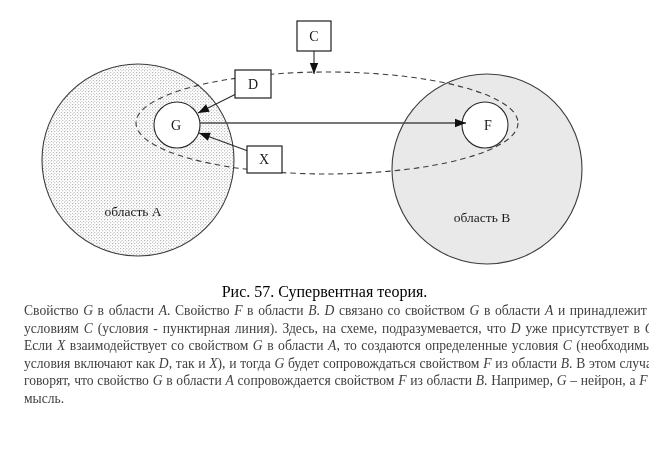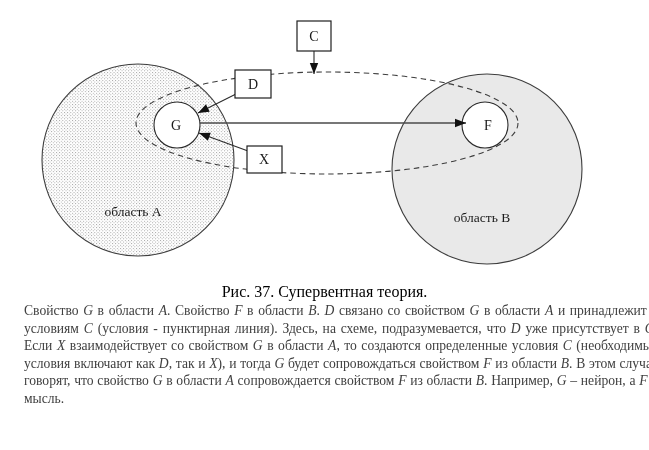--- a/index.html
+++ b/index.html
@@ -90,17 +90,17 @@
     <text x="314" y="41" text-anchor="middle" class="node-letter">C</text>
     <text x="253" y="89" text-anchor="middle" class="node-letter">D</text>
     <text x="264" y="164" text-anchor="middle" class="node-letter">X</text>
     <text x="176" y="130" text-anchor="middle" class="node-letter">G</text>
     <text x="488" y="130" text-anchor="middle" class="node-letter">F</text>
 
     <text x="133" y="216" text-anchor="middle" class="region-label">область A</text>
     <text x="482" y="222" text-anchor="middle" class="region-label">область B</text>
   </svg>
 
-  <div class="figure-caption">Рис. 37. Супервентная теория.</div>
+  <div class="figure-caption">Рис. 57. Супервентная теория.</div>
 
   <div class="figure-description"><span>Свойство </span><i>G</i><span> в области </span><i>A</i><span>. Свойство </span><i>F</i><span> в области </span><i>B</i><span>. </span><i>D</i><span> связано со свойством </span><i>G</i><span> в области </span><i>A</i><span> и принадлежит к условиям </span><i>C</i><span> (условия - пунктирная линия). Здесь, на схеме, подразумевается, что </span><i>D</i><span> уже присутствует в </span><i>G</i><span>. Если </span><i>X</i><span> взаимодействует со свойством </span><i>G</i><span> в области </span><i>A</i><span>, то создаются определенные условия </span><i>C</i><span> (необходимые условия включают как </span><i>D</i><span>, так и </span><i>X</i><span>), и тогда </span><i>G</i><span> будет сопровождаться свойством </span><i>F</i><span> из области </span><i>B</i><span>. В этом случае говорят, что свойство </span><i>G</i><span> в области </span><i>A</i><span> сопровождается свойством </span><i>F</i><span> из области </span><i>B</i><span>. Например, </span><i>G</i><span> – нейрон, а </span><i>F</i><span> – мысль.</span></div>
 
 </div>
 
 </body></html>

